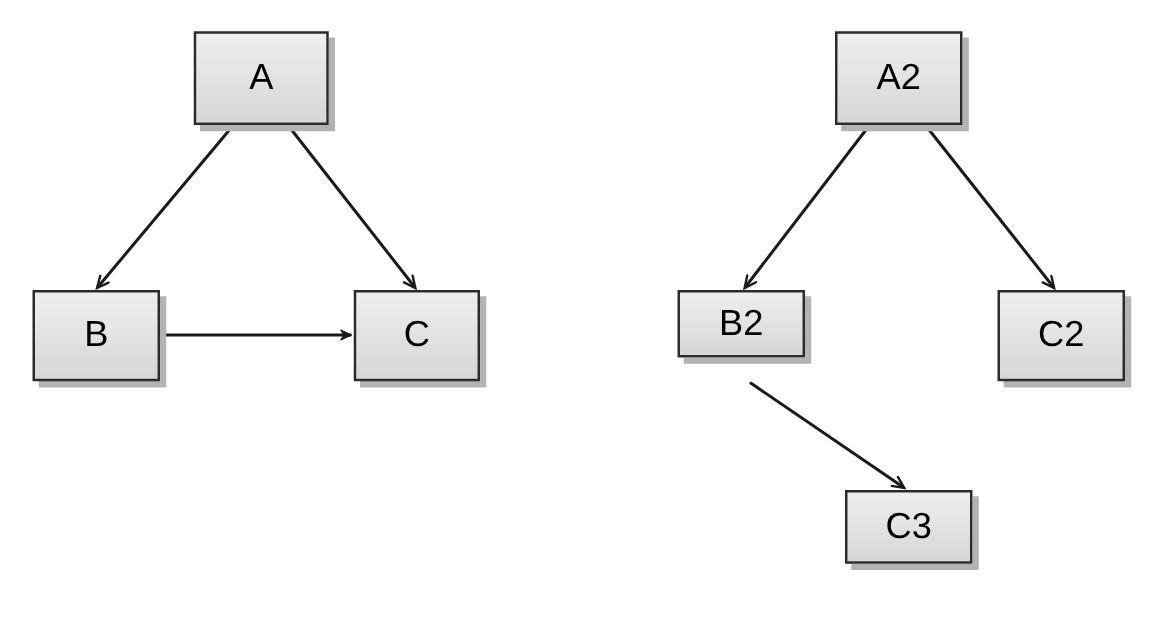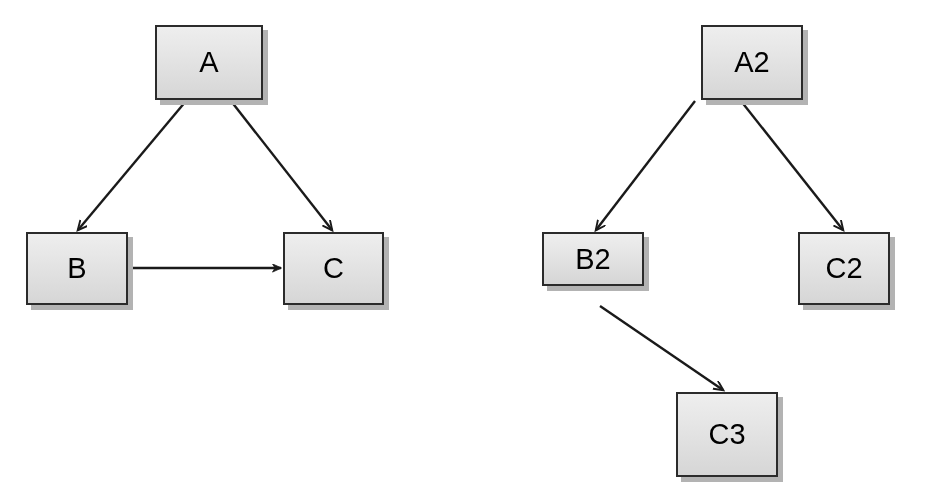--- a/index.html
+++ b/index.html
@@ -75,27 +75,27 @@
   <div id="nodes-group">
       <div class="node" style="left: 155px; top: 25px; width: 108px; height: 75px;">
         <span class="node-label">A</span>
       </div>
       <div class="node" style="left: 26px; top: 232px; width: 102px; height: 73px;">
         <span class="node-label">B</span>
       </div>
       <div class="node" style="left: 283px; top: 232px; width: 101px; height: 73px;">
         <span class="node-label">C</span>
       </div>
-      <div class="node" style="left: 668px; top: 25px; width: 102px; height: 75px; margin-left: 33px;">
+      <div class="node" style="left: 668px; top: 25px; width: 102px; height: 75px;">
         <span class="node-label">A2</span>
       </div>
       <div class="node" style="left: 542px; top: 232px; width: 102px; height: 54px;">
         <span class="node-label">B2</span>
       </div>
-      <div class="node" style="left: 798px; top: 232px; width: 92px; height: 73px;">
+      <div class="node" style="left: 798px; top: 232px; width: 102px; height: 73px;">
         <span class="node-label">C2</span>
       </div>
-      <div class="node" style="left: 676px; top: 392px; width: 102px; height: 85px;">
+      <div class="node" style="left: 676px; top: 392px; width: 102px; height: 59px;">
         <span class="node-label">C3</span>
       </div>
     </div>
 
 </div>
 
 </body></html>

